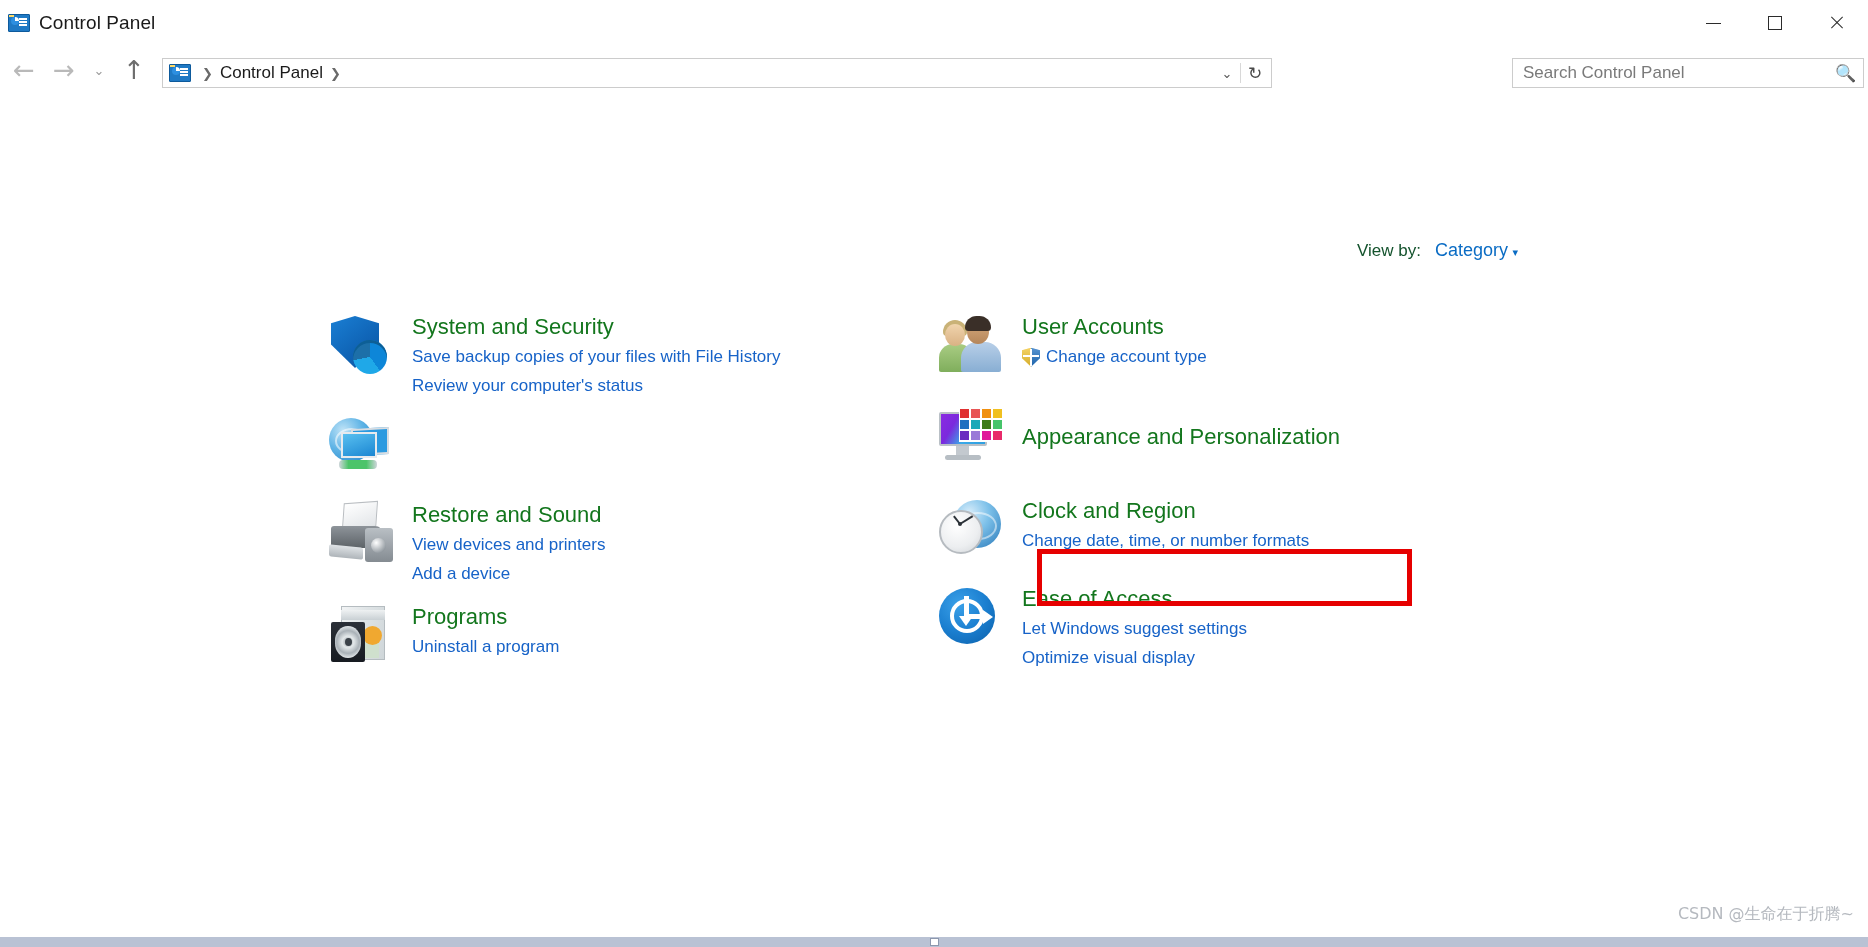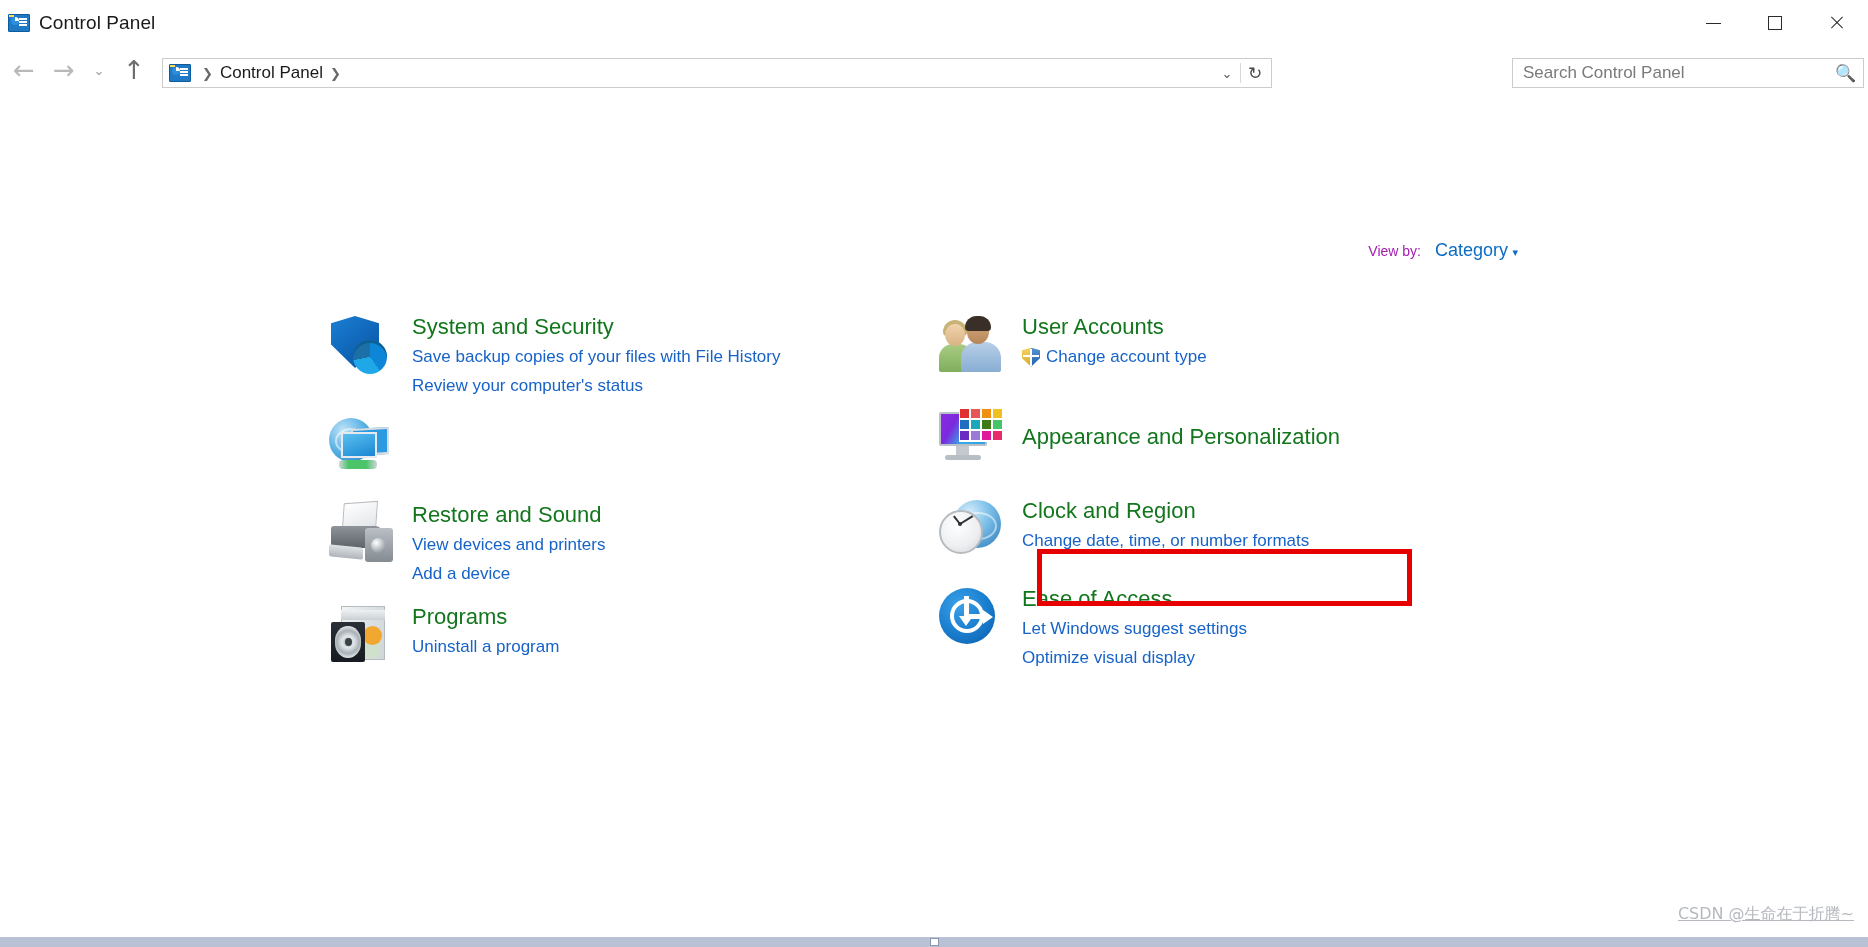--- a/index.html
+++ b/index.html
@@ -96,21 +96,21 @@
     background:#ffffff;
   }
   #page-title{
     position:absolute; left:325px; top:138px; 
     font-size:27px; color:#14479c; letter-spacing:.1px;
   }
   #viewby{
     position:absolute; right:350px; top:146px;
     display:flex; align-items:baseline; gap:14px;
   }
-  #viewby .vb-label{ font-size:14px; color:#a21caf; }
+  #viewby .vb-label{ font-size:17px; color:#14532d; }
   #viewby .vb-value{ font-size:18px; color:#0a6cc4; }
   #viewby .vb-caret{ font-size:11px; color:#0a6cc4; font-family:"DejaVu Sans", sans-serif; }
 
   .col{ position:absolute; top:218px; }
   #col-left{ left:325px; width:560px; }
   #col-right{ left:935px; width:560px; }
 
   .cat{ display:flex; margin-bottom:8px; }
   .cat-icon{ width:75px; height:72px; flex:0 0 auto; position:relative; }
   .cat-body{ padding-left:12px; padding-top:2px; }
@@ -312,21 +312,20 @@
     background:linear-gradient(180deg, rgba(255,255,255,.25), rgba(0,0,0,.12));
   }
   .uac-shield .cross-v{ position:absolute; left:8px; top:1px; width:2px; height:17px; background:#ffffff; }
   .uac-shield .cross-h{ position:absolute; left:1px; top:7px; width:16px; height:2px; background:#ffffff; }
 
   
   #watermark{
     position:absolute; right:14px; bottom:22px;
     font-size:16px; color:#b5b9bf;
     font-family:"DejaVu Sans", sans-serif;
-    text-decoration:underline;
   }
   #statusbar{
     position:absolute; left:0; bottom:0; width:1868px; height:10px;
     background:#b9c2d4;
   }
   #statusbar .marker{
     position:absolute; left:930px; top:1px; width:9px; height:8px;
     background:#ffffff; border:1px solid #8d98ae;
   }
   #topline{

